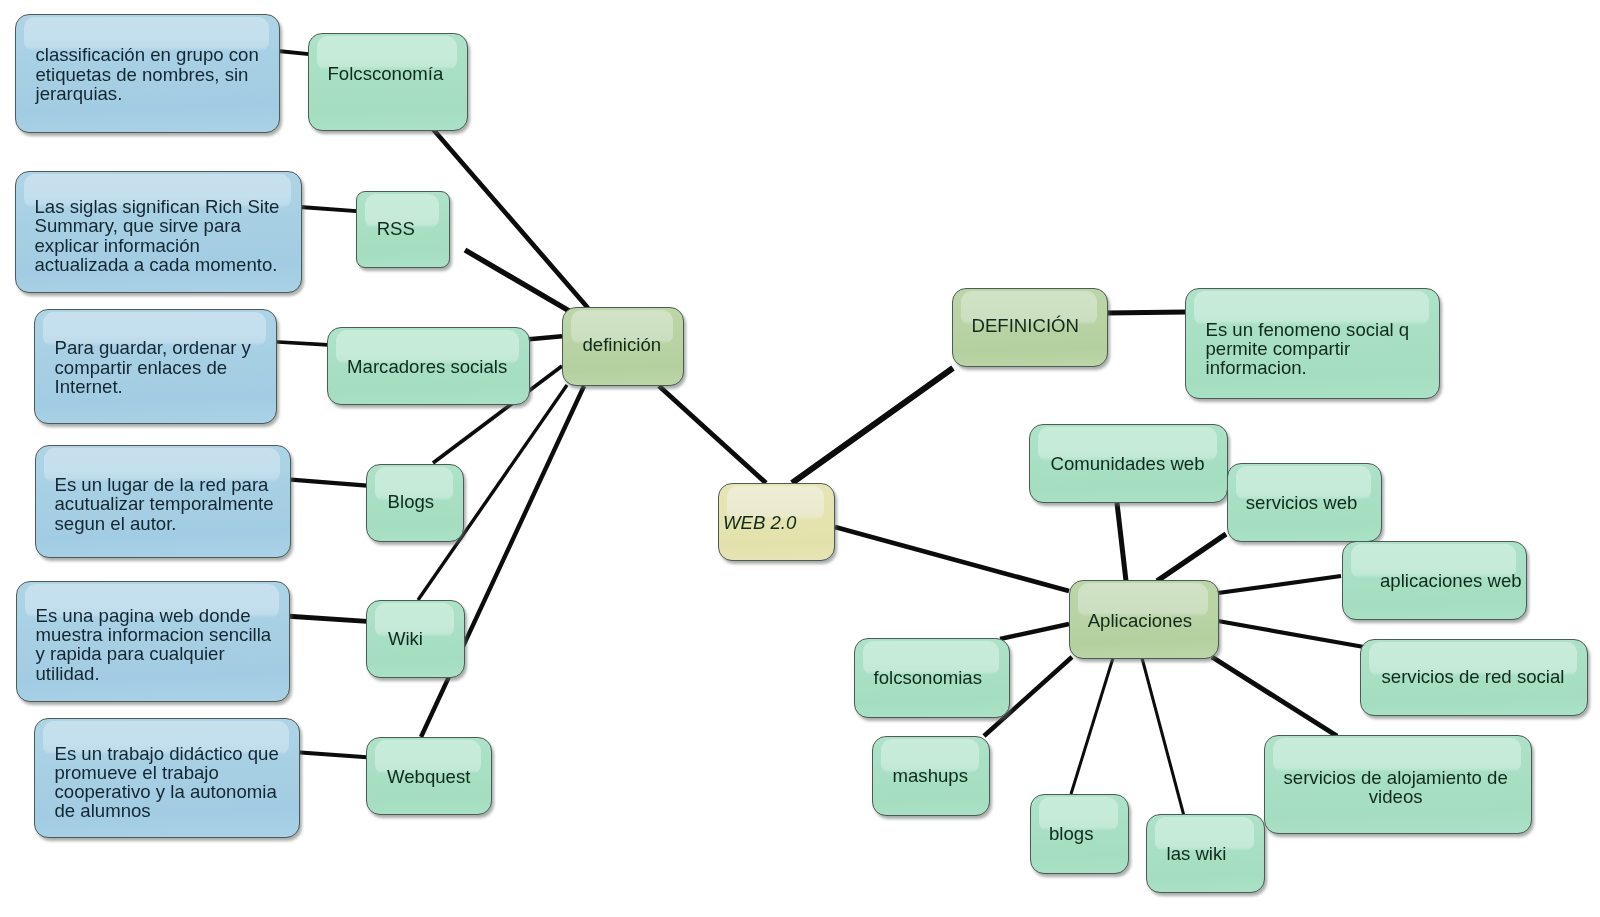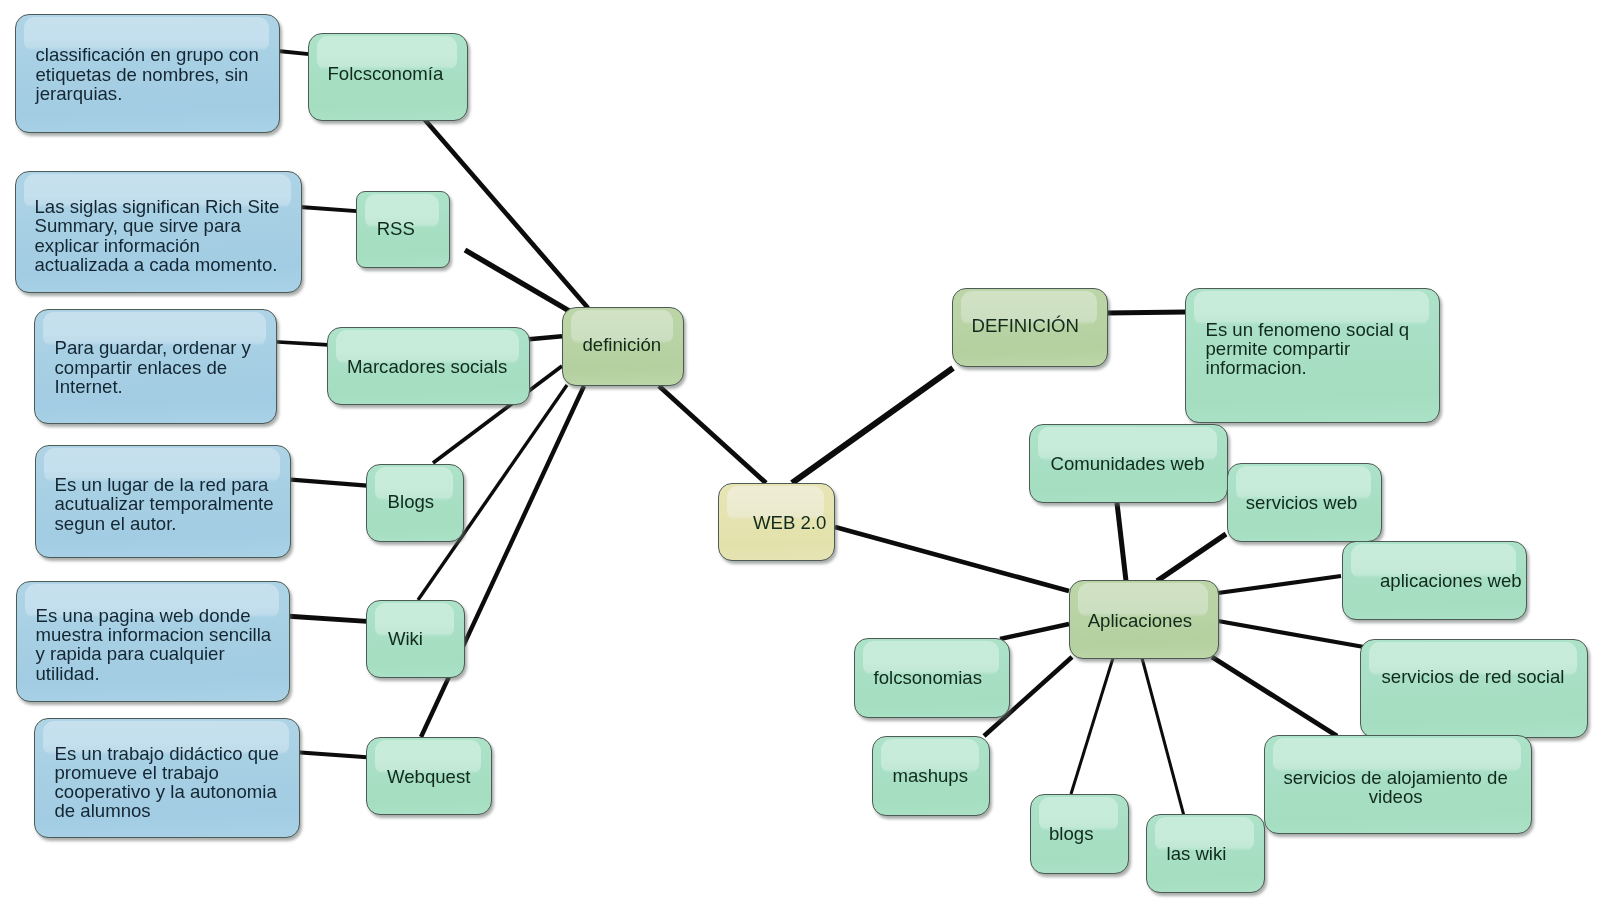--- a/index.html
+++ b/index.html
@@ -68,21 +68,21 @@
       <path d="M1142 658 L1184 816" stroke-width="3"></path>
     </g>
   </svg>
 
 <div class="node blue" style="left: 15px; top: 14px; width: 265px; height: 119px;">
       <div class="gloss"></div>
       <div class="txt" style="left: 19.5px; top: 30.4px;">classificación en grupo con
 etiquetas de nombres, sin
 jerarquias.</div>
     </div>
-    <div class="node mint" style="left: 308px; top: 33px; width: 160px; height: 88px; text-decoration: underline;">
+    <div class="node mint" style="left: 308px; top: 33px; width: 160px; height: 98px; text-decoration: underline;">
       <div class="gloss"></div>
       <div class="txt" style="left: 18.5px; top: 29.9px;">Folcsconomía</div>
     </div>
     <div class="node blue" style="left: 15px; top: 171px; width: 287px; height: 122px;">
       <div class="gloss"></div>
       <div class="txt" style="left: 18.5px; top: 25.1px;">Las siglas significan Rich Site
 Summary, que sirve para
 explicar información
 actualizada a cada momento.</div>
     </div>
@@ -131,45 +131,45 @@
     <div class="node mint" style="left: 366px; top: 737px; width: 126px; height: 78px;">
       <div class="gloss"></div>
       <div class="txt" style="left: 20px; top: 28.6px;">Webquest</div>
     </div>
     <div class="node olive" style="left: 562px; top: 307px; width: 122px; height: 79px;">
       <div class="gloss"></div>
       <div class="txt" style="left: 19.5px; top: 27.4px;">definición</div>
     </div>
     <div class="node yellow" style="left: 718px; top: 483px; width: 117px; height: 78px;">
       <div class="gloss"></div>
-      <div class="txt" style="left: 34px; top: 28.6px;">WEB 2.0</div>
+      <div class="txt" style="left: 4px; top: 28.6px; font-style: italic;">WEB 2.0</div>
     </div>
     <div class="node olive" style="left: 952px; top: 288px; width: 156px; height: 79px;">
       <div class="gloss"></div>
       <div class="txt" style="left: 18.5px; top: 27.4px;">DEFINICIÓN</div>
     </div>
-    <div class="node mint" style="left: 1185px; top: 288px; width: 255px; height: 135px;">
+    <div class="node mint" style="left: 1185px; top: 288px; width: 255px; height: 111px;">
       <div class="gloss"></div>
       <div class="txt" style="left: 19.5px; top: 30.8px;">Es un fenomeno social q
 permite compartir
 informacion.</div>
     </div>
     <div class="node mint" style="left: 1029px; top: 424px; width: 199px; height: 79px;">
       <div class="gloss"></div>
       <div class="txt" style="left: 20.5px; top: 29px;">Comunidades web</div>
     </div>
     <div class="node mint" style="left: 1227px; top: 463px; width: 155px; height: 79px;">
       <div class="gloss"></div>
       <div class="txt" style="left: 17.8px; top: 28.9px;">servicios web</div>
     </div>
     <div class="node mint" style="left: 1342px; top: 541px; width: 185px; height: 79px;">
       <div class="gloss"></div>
       <div class="txt" style="left: 37px; top: 29px;">aplicaciones web</div>
     </div>
-    <div class="node mint" style="left: 1360px; top: 639px; width: 228px; height: 99px;">
+    <div class="node mint" style="left: 1360px; top: 639px; width: 228px; height: 77px;">
       <div class="gloss"></div>
       <div class="txt" style="left: 20.5px; top: 27.4px;">servicios de red social</div>
     </div>
     <div class="node olive" style="left: 1069px; top: 580px; width: 150px; height: 79px;">
       <div class="gloss"></div>
       <div class="txt" style="left: 17.7px; top: 29.5px;">Aplicaciones</div>
     </div>
     <div class="node mint" style="left: 854px; top: 638px; width: 156px; height: 80px;">
       <div class="gloss"></div>
       <div class="txt" style="left: 18.5px; top: 28.7px;">folcsonomias</div>

